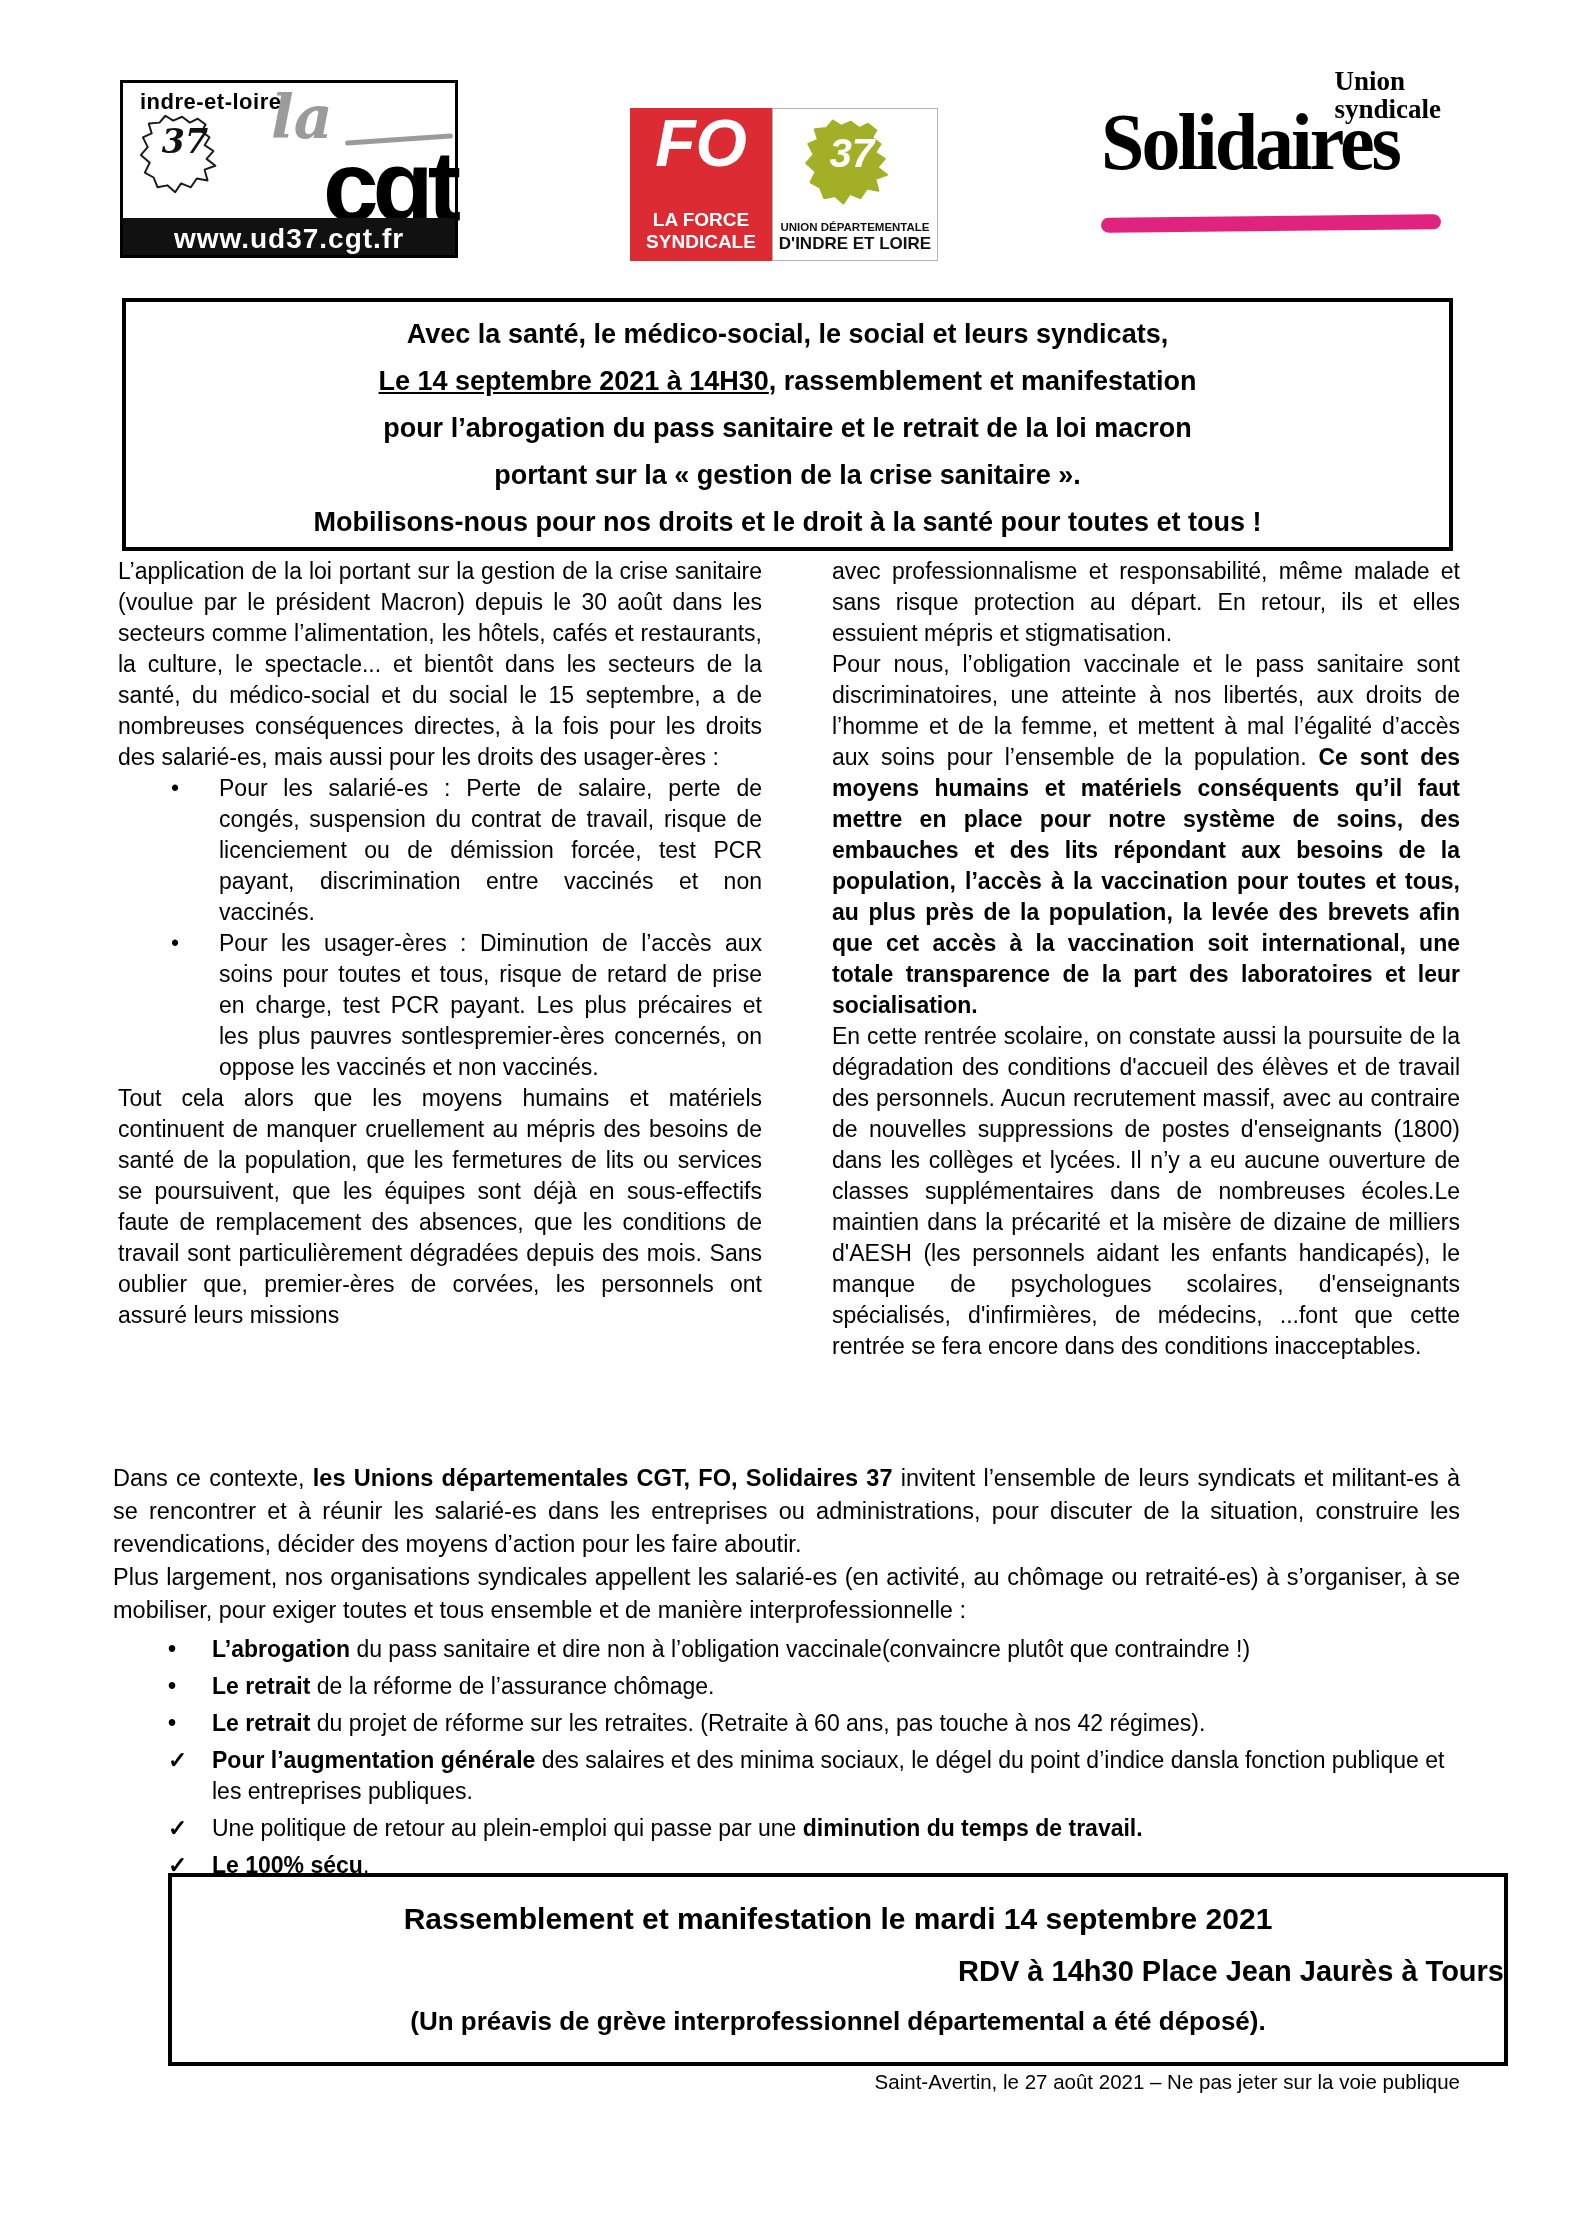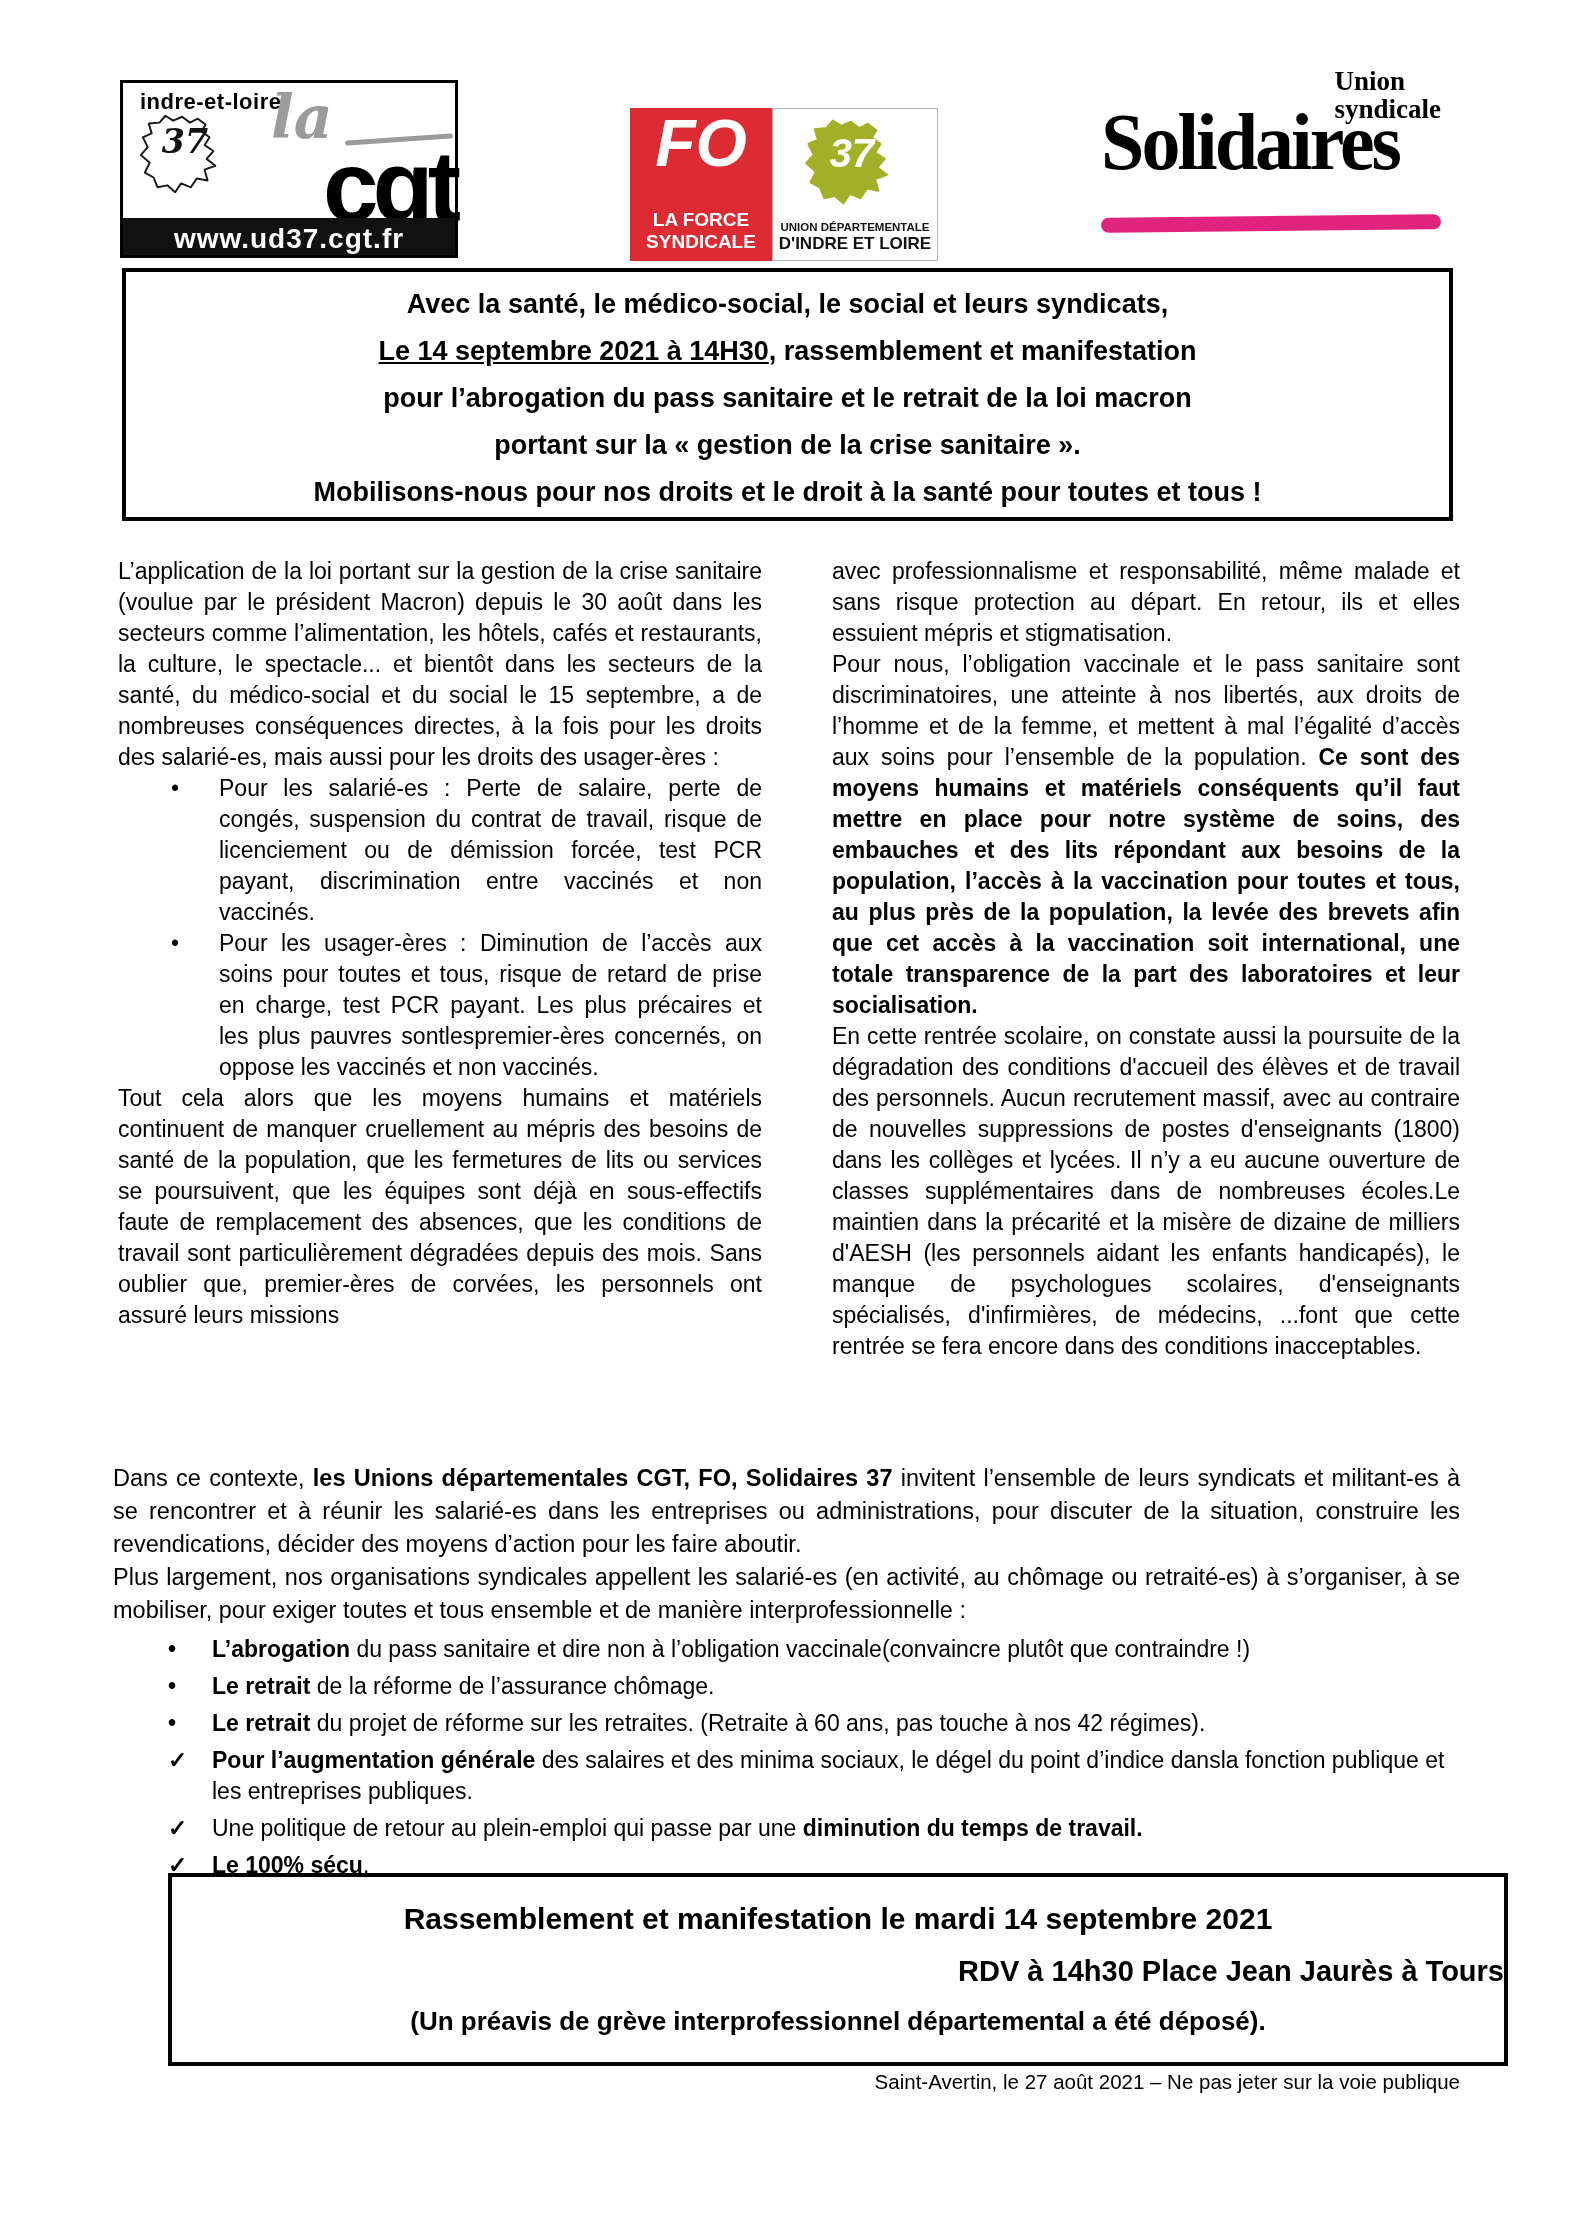--- a/index.html
+++ b/index.html
@@ -38,21 +38,21 @@
 
   .sol-logo{position:absolute;left:1095px;top:55px;width:352px;height:185px;}
   .sol-union{position:absolute;right:6px;top:12px;text-align:left;
     font-family:"Liberation Serif",serif;font-weight:bold;font-size:27px;line-height:1.05;}
   .sol-name{position:absolute;left:6px;top:48px;font-family:"Liberation Serif",serif;
     font-weight:bold;font-size:78px;letter-spacing:-3px;line-height:1;transform:scaleY(1.02);}
   .sol-underline{position:absolute;left:6px;top:161px;width:340px;height:15px;
     background:#e0247e;border-radius:8px;transform:rotate(-.6deg);}
 
   
-  .header-box{position:absolute;left:122px;top:268px;width:1331px;height:253px;
+  .header-box{position:absolute;left:122px;top:298px;width:1331px;height:253px;
     border:4px solid #000;box-sizing:border-box;text-align:center;
     font-weight:bold;font-size:27px;line-height:47px;padding-top:9px;}
   .header-box .u{text-decoration:underline;}
 
   
   .col{position:absolute;top:556px;font-size:23px;line-height:31px;text-align:justify;}
   .col-left{left:118px;width:644px;}
   .col-right{left:832px;width:628px;}
   .col p{margin:0;}
   .li{display:flex;padding-left:53px;}

